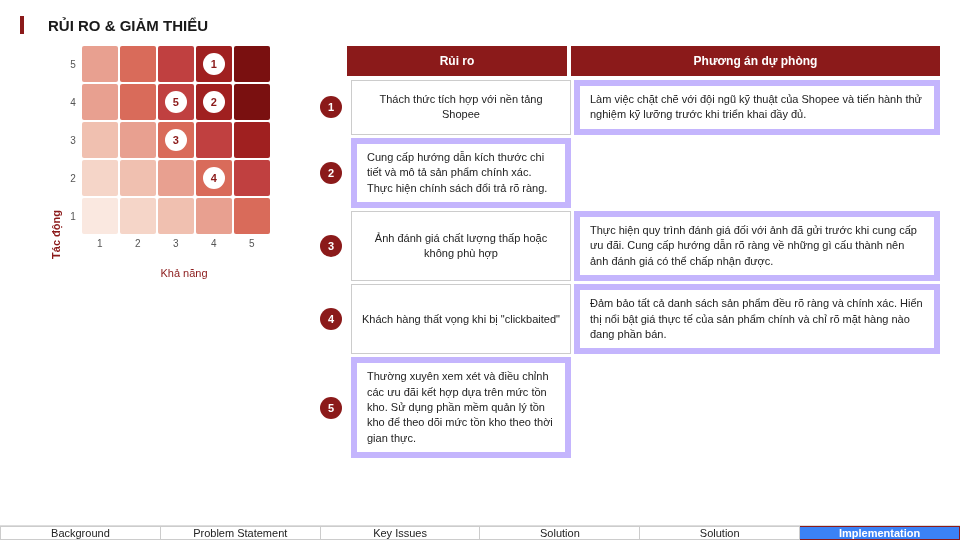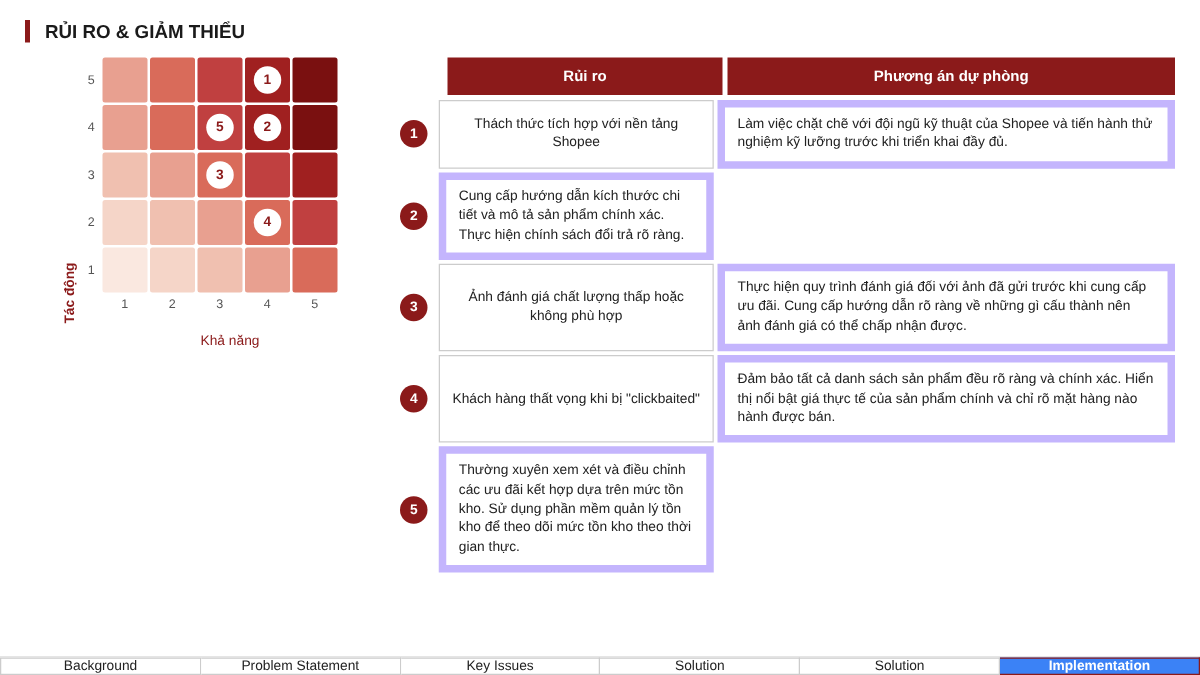--- a/index.html
+++ b/index.html
@@ -18,21 +18,21 @@
       flex-direction: column;
       padding: 16px 20px 8px 20px;
     }
     .page-title {
       font-size: 15px;
       font-weight: 700;
       color: #1a1a1a;
       margin-bottom: 12px;
       display: flex;
       align-items: center;
-      gap: 12px;
+      gap: 24px;
     }
     .title-bar {
       width: 4px;
       height: 18px;
       background: #8b1a1a;
       display: inline-block;
     }
     .content-area {
       display: flex;
       flex: 1;
@@ -288,21 +288,21 @@
                   <span>5</span>
                 </div>
             </div>
           </div>
           <div class="x-axis-label" style="margin-left:28px;">Khả năng</div>
         </div>
       </div>
     </div>
 
     <div class="table-section">
-      <div class="table-header" style="margin-left:38px;">
+      <div class="table-header" style="margin-left:27px;">
         <div class="th">Rủi ro</div>
         <div class="th">Phương án dự phòng</div>
       </div>
       <div class="table-rows" id="table-rows">
 
       <div class="table-row">
             <div class="row-number">1</div>
             <div class="row-risk">Thách thức tích hợp với nền tảng Shopee</div>
             <div class="row-solution">Làm việc chặt chẽ với đội ngũ kỹ thuật của Shopee và tiến hành thử nghiệm kỹ lưỡng trước khi triển khai đầy đủ.</div>
           </div>
@@ -311,21 +311,21 @@
             <div class="row-solution">Cung cấp hướng dẫn kích thước chi tiết và mô tả sản phẩm chính xác. Thực hiện chính sách đổi trả rõ ràng.</div>
           </div>
           <div class="table-row">
             <div class="row-number">3</div>
             <div class="row-risk">Ảnh đánh giá chất lượng thấp hoặc không phù hợp</div>
             <div class="row-solution">Thực hiện quy trình đánh giá đối với ảnh đã gửi trước khi cung cấp ưu đãi. Cung cấp hướng dẫn rõ ràng về những gì cấu thành nên ảnh đánh giá có thể chấp nhận được.</div>
           </div>
           <div class="table-row">
             <div class="row-number">4</div>
             <div class="row-risk">Khách hàng thất vọng khi bị "clickbaited"</div>
-            <div class="row-solution">Đảm bảo tất cả danh sách sản phẩm đều rõ ràng và chính xác. Hiển thị nổi bật giá thực tế của sản phẩm chính và chỉ rõ mặt hàng nào hành được bán.</div>
+            <div class="row-solution">Đảm bảo tất cả danh sách sản phẩm đều rõ ràng và chính xác. Hiển thị nổi bật giá thực tế của sản phẩm chính và chỉ rõ mặt hàng nào đang phần bán.</div>
           </div>
           <div class="table-row">
             <div class="row-number">5</div>
             <div class="row-solution">Thường xuyên xem xét và điều chỉnh các ưu đãi kết hợp dựa trên mức tồn kho. Sử dụng phần mềm quản lý tồn kho để theo dõi mức tồn kho theo thời gian thực.</div>
           </div>
         </div>
     </div>
   </div>
 </div>
 

